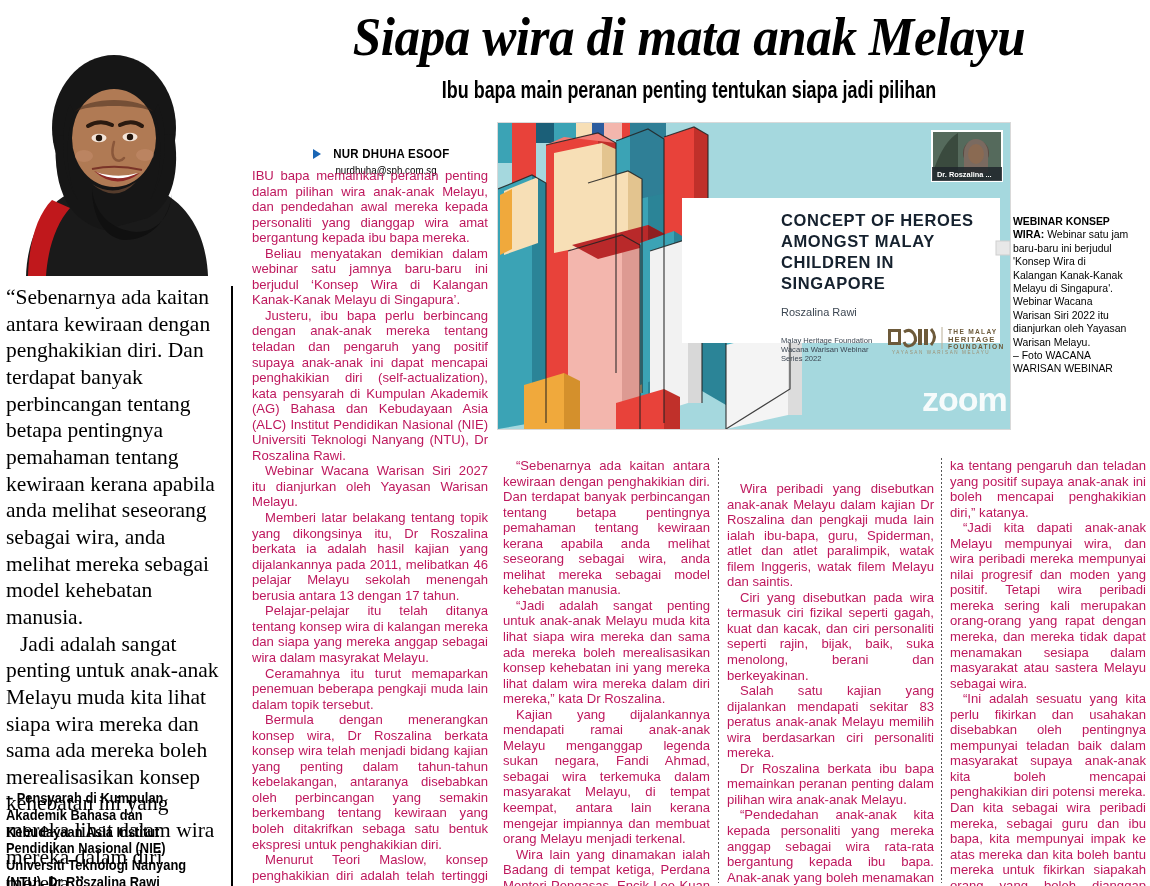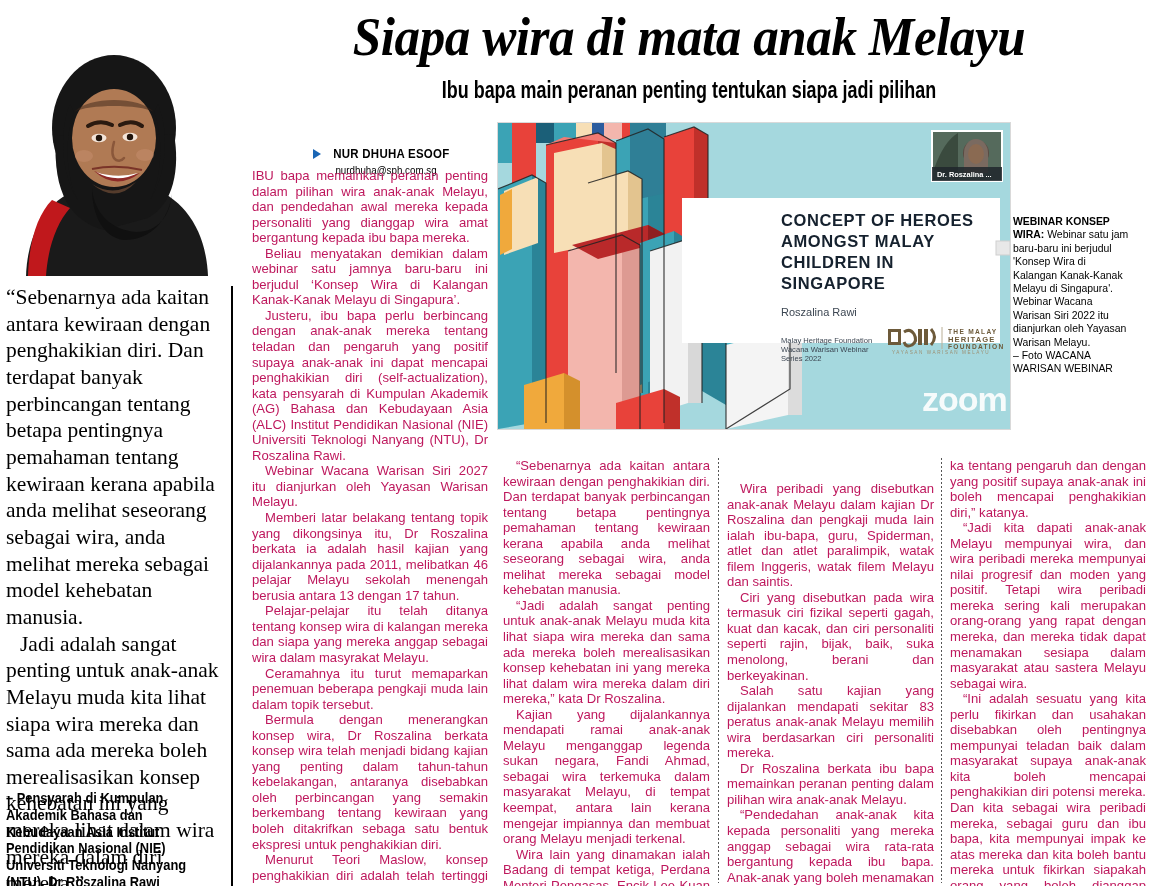--- a/index.html
+++ b/index.html
@@ -352,21 +352,21 @@
   <div class="bodycol" id="col3">
     <p>Wira peribadi yang disebutkan anak-anak Melayu dalam kajian Dr Roszalina dan pengkaji muda lain ialah ibu-bapa, guru, Spiderman, atlet dan atlet paralimpik, watak filem Inggeris, watak filem Melayu dan saintis.</p>
     <p>Ciri yang disebutkan pada wira termasuk ciri fizikal seperti gagah, kuat dan kacak, dan ciri personaliti seperti rajin, bijak, baik, suka menolong, berani dan berkeyakinan.</p>
     <p>Salah satu kajian yang dijalankan mendapati sekitar 83 peratus anak-anak Melayu memilih wira berdasarkan ciri personaliti mereka.</p>
     <p>Dr Roszalina berkata ibu bapa memainkan peranan penting dalam pilihan wira anak-anak Melayu.</p>
     <p>“Pendedahan anak-anak kita kepada personaliti yang mereka anggap sebagai wira rata-rata bergantung kepada ibu bapa. Anak-anak yang boleh menamakan wira tertentu adalah kerana ibu bapa mereka mendedahkan mereka kepada orang itu sebagai wira.</p>
     <p>“Jadi adalah sangat penting untuk ibu bapa Melayu mempunyai perbualan serius dengan anak-anak mere-</p>
   </div>
 
   <div class="bodycol" id="col4">
-    <p class="noindent">ka tentang pengaruh dan dengan yang positif supaya anak-anak ini boleh mencapai penghakikian diri,” katanya.</p>
+    <p class="noindent">ka tentang pengaruh dan teladan yang positif supaya anak-anak ini boleh mencapai penghakikian diri,” katanya.</p>
     <p>“Jadi kita dapati anak-anak Melayu mempunyai wira, dan wira peribadi mereka mempunyai nilai progresif dan moden yang positif. Tetapi wira peribadi mereka sering kali merupakan orang-orang yang rapat dengan mereka, dan mereka tidak dapat menamakan sesiapa dalam masyarakat atau sastera Melayu sebagai wira.</p>
     <p>“Ini adalah sesuatu yang kita perlu fikirkan dan usahakan disebabkan oleh pentingnya mempunyai teladan baik dalam masyarakat supaya anak-anak kita boleh mencapai penghakikian diri potensi mereka. Dan kita sebagai wira peribadi mereka, sebagai guru dan ibu bapa, kita mempunyai impak ke atas mereka dan kita boleh bantu mereka untuk fikirkan siapakah orang yang boleh dianggap sebagai teladan,” kata Dr Roszalina.</p>
   </div>
 
   <div class="col-sep" id="sep2"></div>
   <div class="col-sep" id="sep3"></div>
 
 </div>
 
 </body></html>

